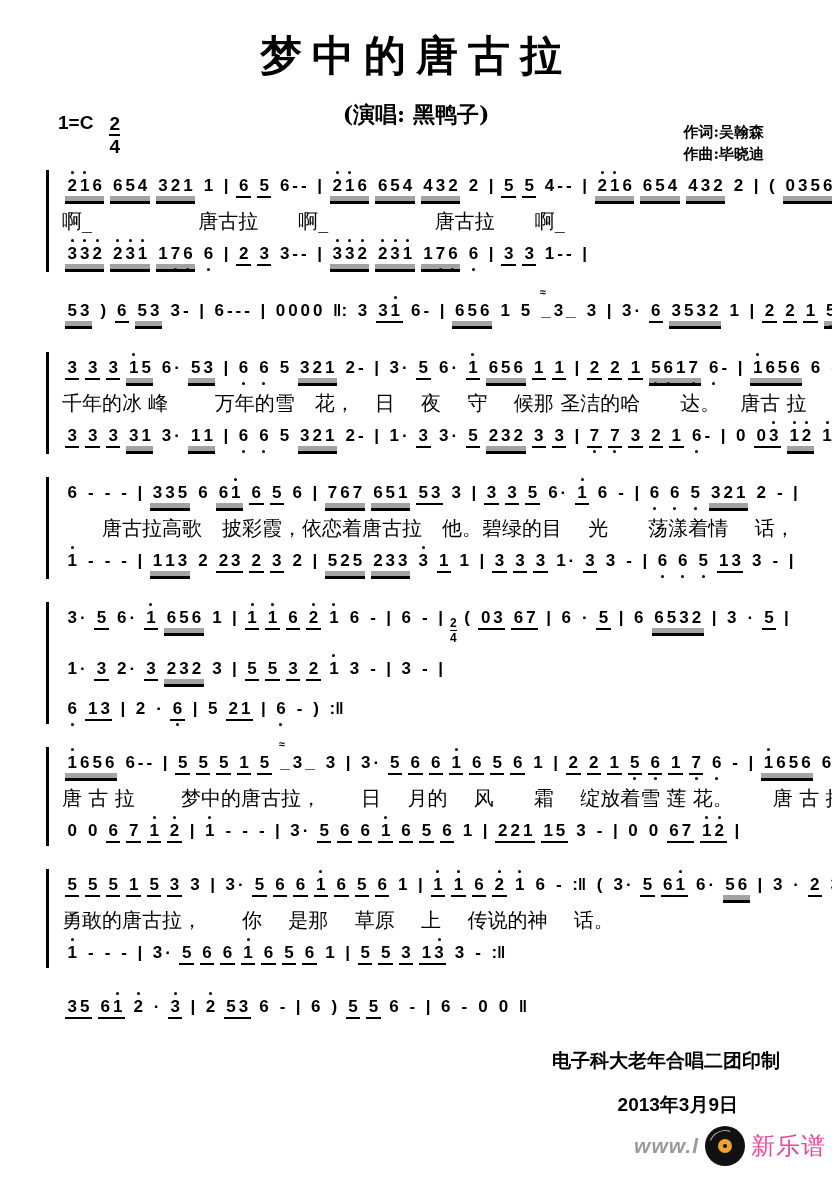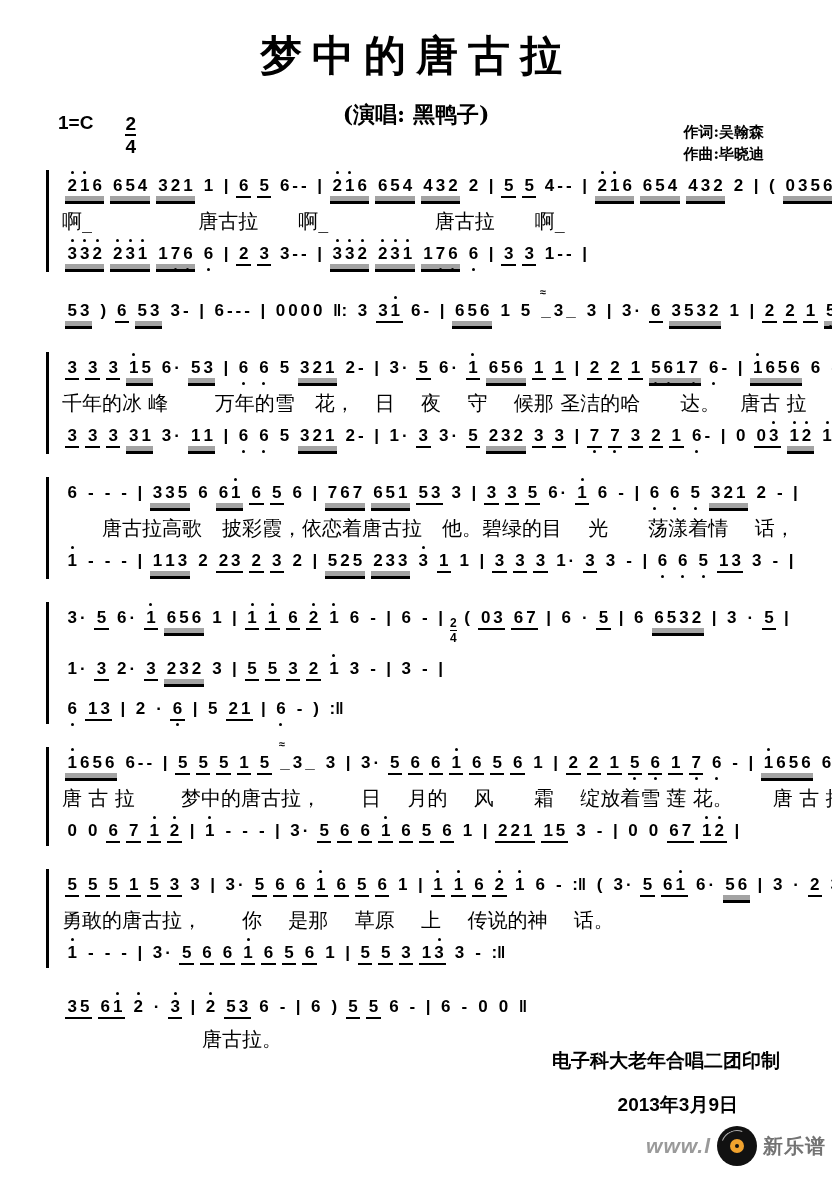--- a/index.html
+++ b/index.html
@@ -12,21 +12,21 @@
   #title{
     position:absolute; top:28px; left:0; width:100%;
     text-align:center; font-size:42px; font-weight:bold; letter-spacing:10px;
     font-family:"DejaVu Serif", serif;
   }
   #subtitle{
     position:absolute; top:100px; left:0; width:100%;
     text-align:center; font-size:22px; font-weight:bold;
     font-family:"DejaVu Serif", serif;
   }
-  #keytime{ position:absolute; top:112px; left:58px; font-size:19px; font-weight:bold; display:flex; align-items:flex-start; gap:32px;}
+  #keytime{ position:absolute; top:112px; left:58px; font-size:19px; font-weight:bold; display:flex; align-items:flex-start; gap:16px;}
   .ts{ display:inline-flex; flex-direction:column; align-items:center; line-height:1.05; font-weight:bold;}
   .ts .tsb{ border-top:2px solid #000; padding-top:1px;}
   #keytime .ts{ font-size:19px; margin-top:2px;}
   #credits{
     position:absolute; top:122px; right:68px; text-align:left;
     font-size:15px; font-weight:bold; line-height:1.45;
     font-family:"DejaVu Serif", serif;
   }
   
   #score{ position:absolute; top:168px; left:62px; right:14px;}
@@ -59,21 +59,21 @@
   #watermark{ position:absolute; top:1126px; right:6px; display:flex; align-items:center; gap:6px;}
   #wm-url{ font-size:21px; font-weight:bold; font-style:italic; color:#9a9a9a; letter-spacing:1px;}
   #wm-disc{ position:relative; width:40px; height:40px; background:#111; border-radius:50%;}
   #wm-disc::before{
     content:""; position:absolute; inset:4px; border-radius:50%;
     border:1.5px solid transparent; border-top-color:rgba(255,255,255,.65);
     transform:rotate(-25deg);
   }
   #wm-disc .hub{ position:absolute; inset:13px; border-radius:50%; background:#f0a22e;}
   #wm-disc .hole{ position:absolute; inset:18px; border-radius:50%; background:#111;}
-  #wm-brand{ font-size:20px; font-weight:bold; color:#737373; letter-spacing:1px;}
+  #wm-brand{ font-size:24px; font-weight:normal; color:#ec4899; letter-spacing:1px;}
 </style>
 </head>
 <body>
 
 <div id="page">
 
   <div id="title">梦中的唐古拉</div>
   <div id="subtitle">(演唱: 黑鸭子)</div>
 
   <div id="keytime">
@@ -121,21 +121,20 @@
         <div class="lyricrow">唐 古 拉　　 梦中的唐古拉，　　日　 月的　 风　　霜　 绽放着雪 莲 花。　　唐 古 拉</div>
         <div class="noterow"><span class="grp"><span class="n">0</span></span><span class="grp"><span class="n">0</span></span><span class="grp u1"><span class="n">6</span></span><span class="grp u1"><span class="n">7</span></span><span class="grp u1"><span class="n">1<i class="da"></i></span></span><span class="grp u1"><span class="n">2<i class="da"></i></span></span><span class="bar">|</span><span class="grp"><span class="n">1<i class="da"></i></span></span><span class="grp"><span class="ch">-</span></span><span class="grp"><span class="ch">-</span></span><span class="grp"><span class="ch">-</span></span><span class="bar">|</span><span class="grp"><span class="n">3</span><span class="ch">·</span></span><span class="grp u1"><span class="n">5</span></span><span class="grp u1"><span class="n">6</span></span><span class="grp u1"><span class="n">6</span></span><span class="grp u1"><span class="n">1<i class="da"></i></span></span><span class="grp u1"><span class="n">6</span></span><span class="grp u1"><span class="n">5</span></span><span class="grp u1"><span class="n">6</span></span><span class="grp"><span class="n">1</span></span><span class="bar">|</span><span class="grp u1"><span class="n">2</span><span class="n">2</span><span class="n">1</span></span><span class="grp u1"><span class="n">1</span><span class="n">5</span></span><span class="grp"><span class="n">3</span></span><span class="grp"><span class="ch">-</span></span><span class="bar">|</span><span class="grp"><span class="n">0</span></span><span class="grp"><span class="n">0</span></span><span class="grp u1"><span class="n">6</span><span class="n">7</span></span><span class="grp u1"><span class="n">1<i class="da"></i></span><span class="n">2<i class="da"></i></span></span><span class="bar">|</span></div>
       </div>
       <div class="system bracketed">
         <div class="noterow"><span class="grp u1"><span class="n">5</span></span><span class="grp u1"><span class="n">5</span></span><span class="grp u1"><span class="n">5</span></span><span class="grp u1"><span class="n">1</span></span><span class="grp u1"><span class="n">5</span></span><span class="grp u1"><span class="n">3</span></span><span class="grp"><span class="n">3</span></span><span class="bar">|</span><span class="grp"><span class="n">3</span><span class="ch">·</span></span><span class="grp u1"><span class="n">5</span></span><span class="grp u1"><span class="n">6</span></span><span class="grp u1"><span class="n">6</span></span><span class="grp u1"><span class="n">1<i class="da"></i></span></span><span class="grp u1"><span class="n">6</span></span><span class="grp u1"><span class="n">5</span></span><span class="grp u1"><span class="n">6</span></span><span class="grp"><span class="n">1</span></span><span class="bar">|</span><span class="grp u1"><span class="n">1<i class="da"></i></span></span><span class="grp u1"><span class="n">1<i class="da"></i></span></span><span class="grp u1"><span class="n">6</span></span><span class="grp u1"><span class="n">2<i class="da"></i></span></span><span class="grp"><span class="n">1<i class="da"></i></span></span><span class="grp"><span class="n">6</span></span><span class="grp"><span class="ch">-</span></span><span class="bar">:‖</span><span class="grp"><span class="ch">(</span></span><span class="grp"><span class="n">3</span><span class="ch">·</span></span><span class="grp u1"><span class="n">5</span></span><span class="grp u1"><span class="n">6</span><span class="n">1<i class="da"></i></span></span><span class="grp"><span class="n">6</span><span class="ch">·</span></span><span class="grp u2"><span class="n">5</span><span class="n">6</span></span><span class="bar">|</span><span class="grp"><span class="n">3</span></span><span class="grp"><span class="ch">·</span></span><span class="grp u1"><span class="n">2</span></span><span class="grp"><span class="n">3</span></span></div>
         <div class="lyricrow">勇敢的唐古拉，　　你　 是那　 草原　 上　 传说的神　 话。</div>
         <div class="noterow"><span class="grp"><span class="n">1<i class="da"></i></span></span><span class="grp"><span class="ch">-</span></span><span class="grp"><span class="ch">-</span></span><span class="grp"><span class="ch">-</span></span><span class="bar">|</span><span class="grp"><span class="n">3</span><span class="ch">·</span></span><span class="grp u1"><span class="n">5</span></span><span class="grp u1"><span class="n">6</span></span><span class="grp u1"><span class="n">6</span></span><span class="grp u1"><span class="n">1<i class="da"></i></span></span><span class="grp u1"><span class="n">6</span></span><span class="grp u1"><span class="n">5</span></span><span class="grp u1"><span class="n">6</span></span><span class="grp"><span class="n">1</span></span><span class="bar">|</span><span class="grp u1"><span class="n">5</span></span><span class="grp u1"><span class="n">5</span></span><span class="grp u1"><span class="n">3</span></span><span class="grp u1"><span class="n">1</span><span class="n">3<i class="da"></i></span></span><span class="grp"><span class="n">3</span></span><span class="grp"><span class="ch">-</span></span><span class="bar">:‖</span></div>
       </div>
       <div class="system">
         <div class="noterow"><span class="grp u1"><span class="n">3</span><span class="n">5</span></span><span class="grp u1"><span class="n">6</span><span class="n">1<i class="da"></i></span></span><span class="grp"><span class="n">2<i class="da"></i></span></span><span class="grp"><span class="ch">·</span></span><span class="grp u1"><span class="n">3<i class="da"></i></span></span><span class="bar">|</span><span class="grp"><span class="n">2<i class="da"></i></span></span><span class="grp u1"><span class="n">5</span><span class="n">3</span></span><span class="grp"><span class="n">6</span></span><span class="grp"><span class="ch">-</span></span><span class="bar">|</span><span class="grp"><span class="n">6</span></span><span class="grp"><span class="ch">)</span></span><span class="grp u1"><span class="n">5</span></span><span class="grp u1"><span class="n">5</span></span><span class="grp"><span class="n">6</span></span><span class="grp"><span class="ch">-</span></span><span class="bar">|</span><span class="grp"><span class="n">6</span></span><span class="grp"><span class="ch">-</span></span><span class="grp"><span class="n">0</span></span><span class="grp"><span class="n">0</span></span><span class="bar">‖</span></div>
-        <div class="lyricrow">　　　　　　　唐古拉。</div>
       </div>
     </div>
 
   <div id="printer">电子科大老年合唱二团印制</div>
   <div id="printdate">2013年3月9日</div>
 
   <div id="watermark">
     <span id="wm-url">www.l</span>
     <span id="wm-disc">
         <span class="hub"></span>

